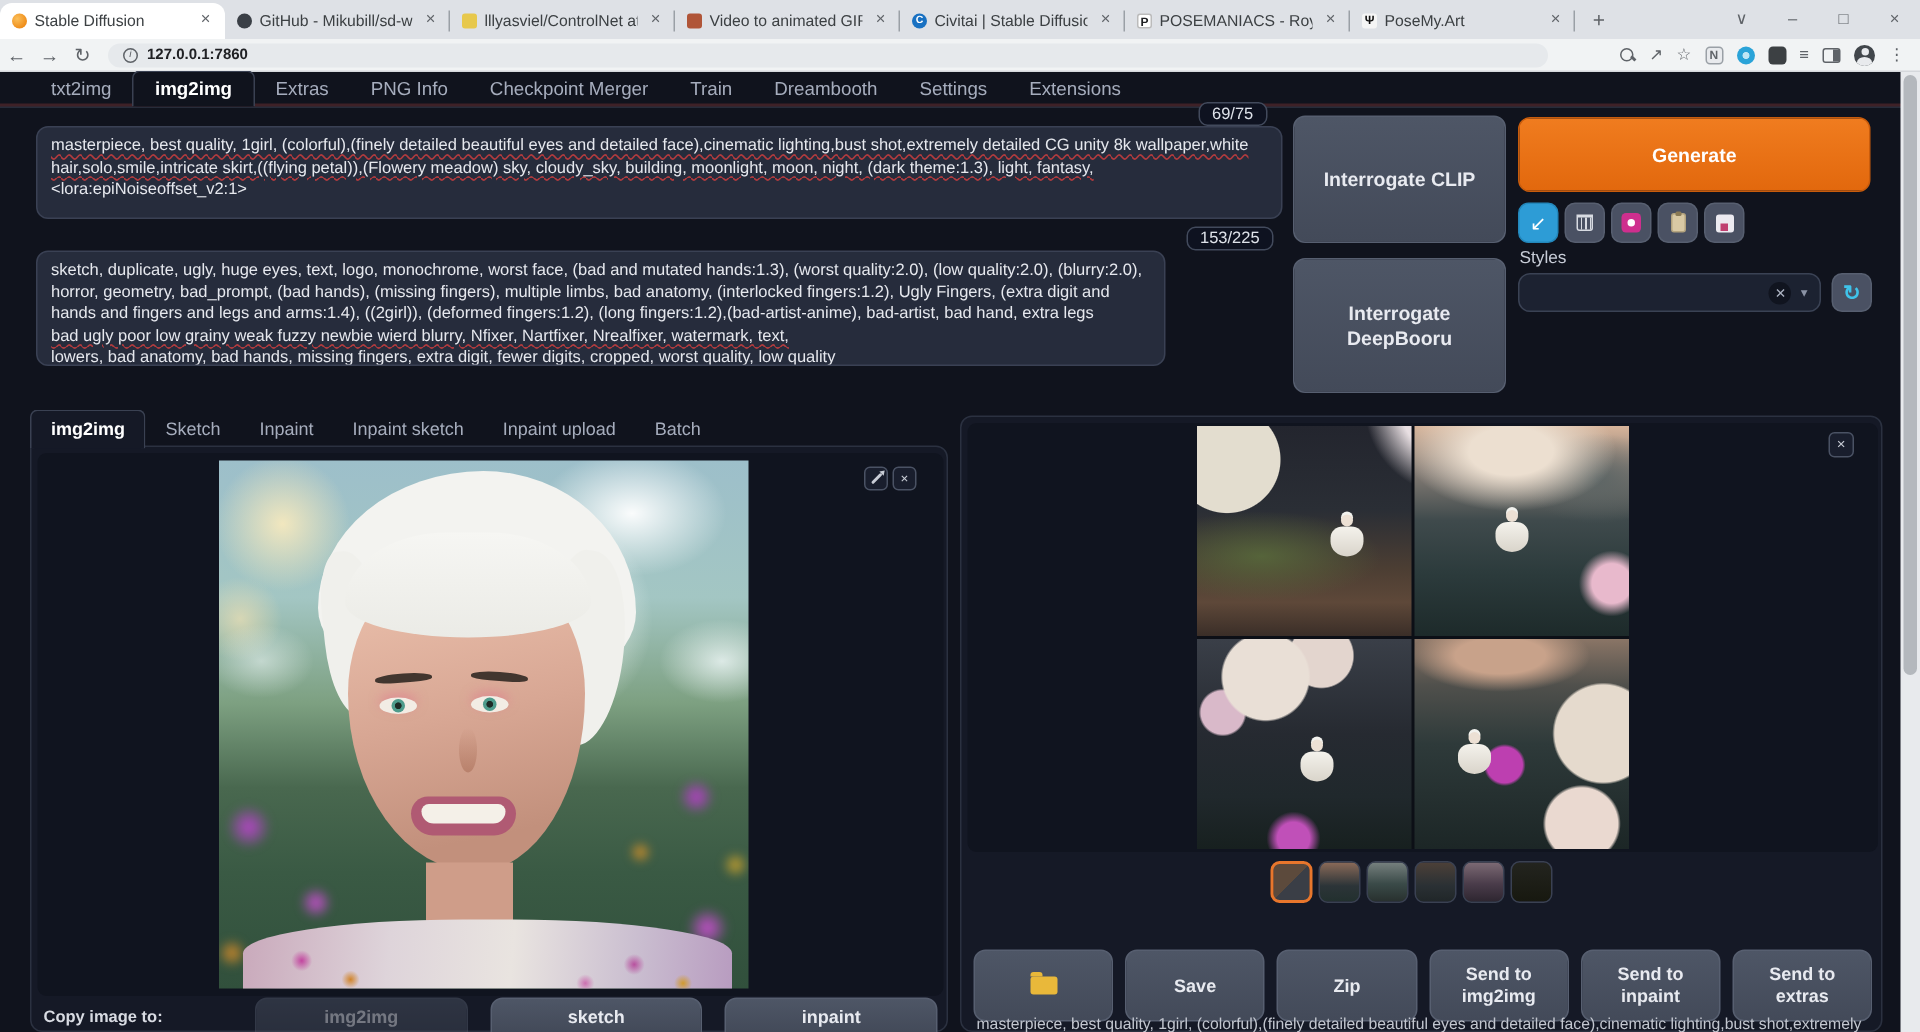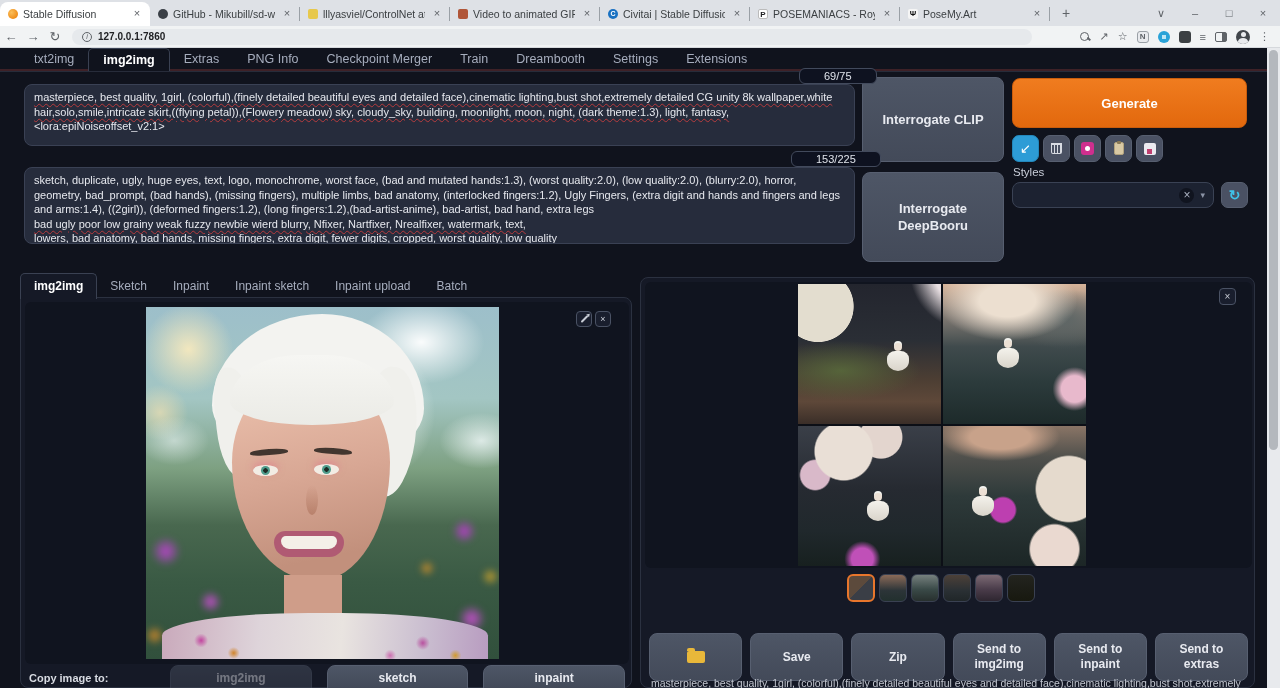--- a/index.html
+++ b/index.html
@@ -42,30 +42,30 @@
   .ic-panel::after { content:""; position:absolute; right:0; top:0; width:4px; height:100%; background:#5f6368; }
   .avatar { width:14px; height:14px; border-radius:50%; background:#41464b; position:relative; overflow:hidden; }
   .avatar::before { content:""; position:absolute; left:4.5px; top:2.5px; width:5px; height:5px; border-radius:50%; background:#e8eaed; }
   .avatar::after { content:""; position:absolute; left:2px; top:8.5px; width:10px; height:7px; border-radius:50%; background:#e8eaed; }
 
   
   .app { position:absolute; left:0; top:48px; width:1280px; height:640px; background:#10131d; }
   .accent-bar { position:absolute; left:0; top:21px; width:1280px; height:3px; background:#3e2127; }
 
   
-  .mainnav { position:absolute; left:0; top:0; width:1280px; height:24px; border-bottom:1px solid #272c3a; display:flex; padding-left:20px; }
+  .mainnav { position:absolute; left:0; top:0; width:1280px; height:24px; border-bottom:1px solid #272c3a; display:flex; align-items:flex-end; padding-left:20px; }
   .mnav-item { position:relative; z-index:1; font-size:12.5px; color:#a6adbd; padding:4px 14px 5px; }
   .mnav-item.active { color:#ffffff; font-weight:bold; background:#10131d; border:1px solid #3a4152; border-bottom:none; border-radius:5px 5px 0 0; }
 
   
   .pbox { position:absolute; background:#262c3c; border:1px solid #3a4154; border-radius:8px; padding:5px 9px; font-size:11px; line-height:14.5px; color:#e6e8ee; overflow:hidden; }
   .pbox .squiggle { text-decoration:underline; text-decoration-style:wavy; text-decoration-color:rgba(214,62,62,.8); text-decoration-thickness:1px; text-underline-offset:2px; }
   #posbox { left:24px; top:36px; width:831px; height:62px; }
-  #negbox { left:24px; top:119px; width:831px; height:77px; }
-  .counter { position:absolute; background:#0e1220; border:1px solid #424a5c; border-radius:6px; color:#dfe3ea; font-size:11px; padding:1px 24px; z-index:2; }
+  #negbox { left:24px; top:119px; width:753px; height:77px; }
+  .counter { position:absolute; background:#0e1220; border:1px solid #424a5c; border-radius:6px; color:#dfe3ea; font-size:11px; padding:1px 8px; z-index:2; }
   #ctr-pos { left:799px; top:20px; }
   #ctr-neg { left:791px; top:103px; }
 
   
   .grybtn { position:absolute; background:linear-gradient(#4e5666,#434a59); border:1px solid #575f70; border-radius:8px; color:#e8eaf0; font-weight:bold; display:flex; align-items:center; justify-content:center; text-align:center; cursor:pointer; }
   #btn-clip { left:862px; top:29px; width:142px; height:85px; font-size:13px; }
   #btn-deep { left:862px; top:124px; width:142px; height:90px; font-size:13px; padding:0 28px; line-height:17px; }
   #btn-generate { left:1012px; top:30px; width:235px; height:50px; background:linear-gradient(#f07c1f,#e2680d); border:1px solid #c95c0c; border-radius:8px; color:#fff; font-weight:bold; font-size:13px; display:flex; align-items:center; justify-content:center; position:absolute; cursor:pointer; }
   .tools { position:absolute; left:1012px; top:87px; display:flex; gap:4px; }
   .toolbtn { width:27px; height:27px; border-radius:7px; background:#4a5163; border:1px solid #575f70; display:flex; align-items:center; justify-content:center; cursor:pointer; }

